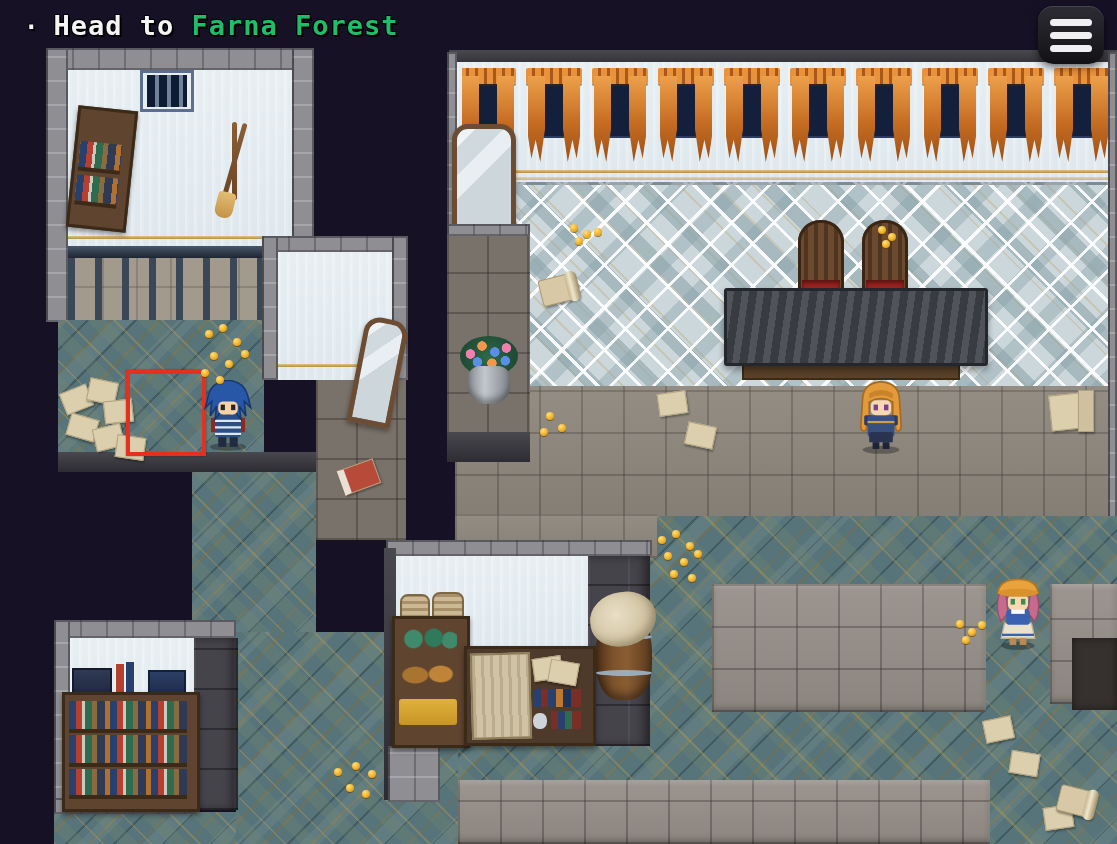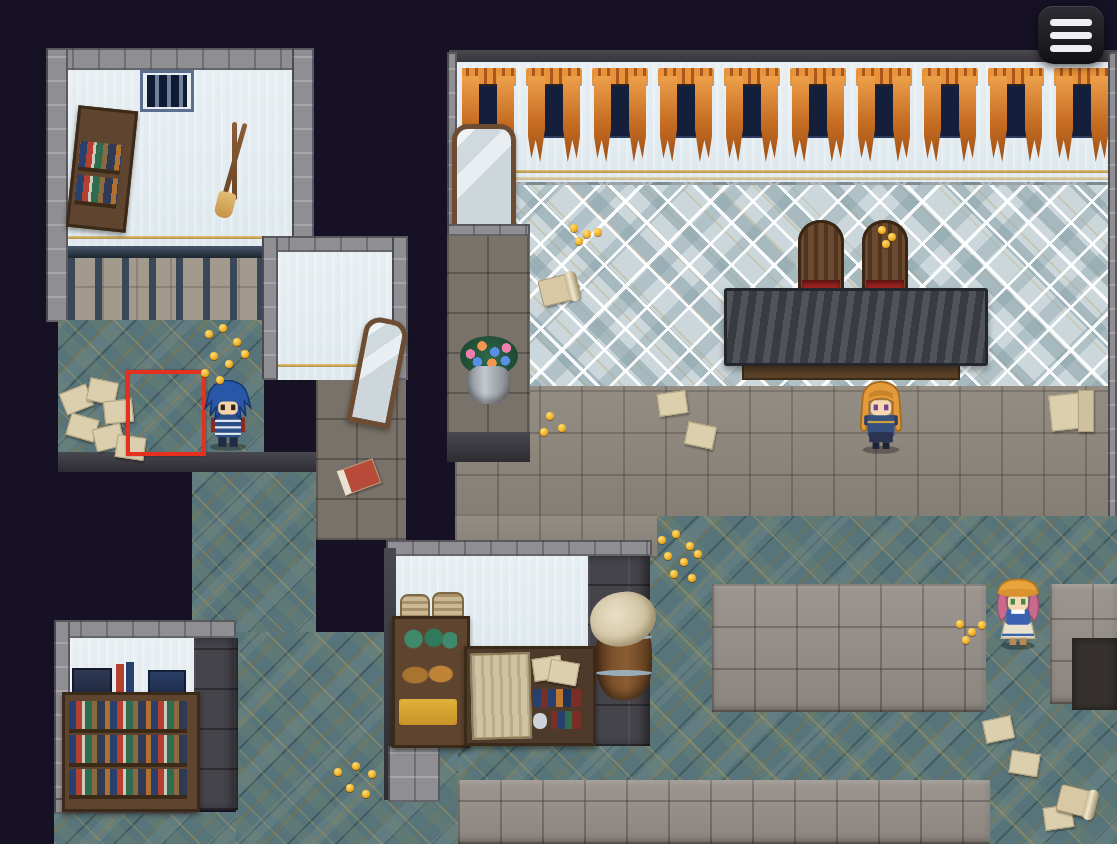--- a/index.html
+++ b/index.html
@@ -409,18 +409,21 @@
   <div class="abs coin" style="left:956px;top:620px"></div>
   <div class="abs coin" style="left:968px;top:628px"></div>
   <div class="abs coin" style="left:978px;top:621px"></div>
   <div class="abs coin" style="left:962px;top:636px"></div>
   <div class="abs coin" style="left:334px;top:768px"></div>
   <div class="abs coin" style="left:352px;top:762px"></div>
   <div class="abs coin" style="left:368px;top:770px"></div>
   <div class="abs coin" style="left:346px;top:784px"></div>
   <div class="abs coin" style="left:362px;top:790px"></div>
 
+  <div class="abs quest" style="left:24px;top:10px">
+    <span class="bullet">·</span><span>Head to</span>&nbsp;<span class="target">Farna Forest</span>
+  </div>
   <div class="abs menu-btn" style="left:1038px;top:6px">
     <div class="bar"></div>
     <div class="bar"></div>
     <div class="bar"></div>
   </div>
 </div>
 
 </body></html>

